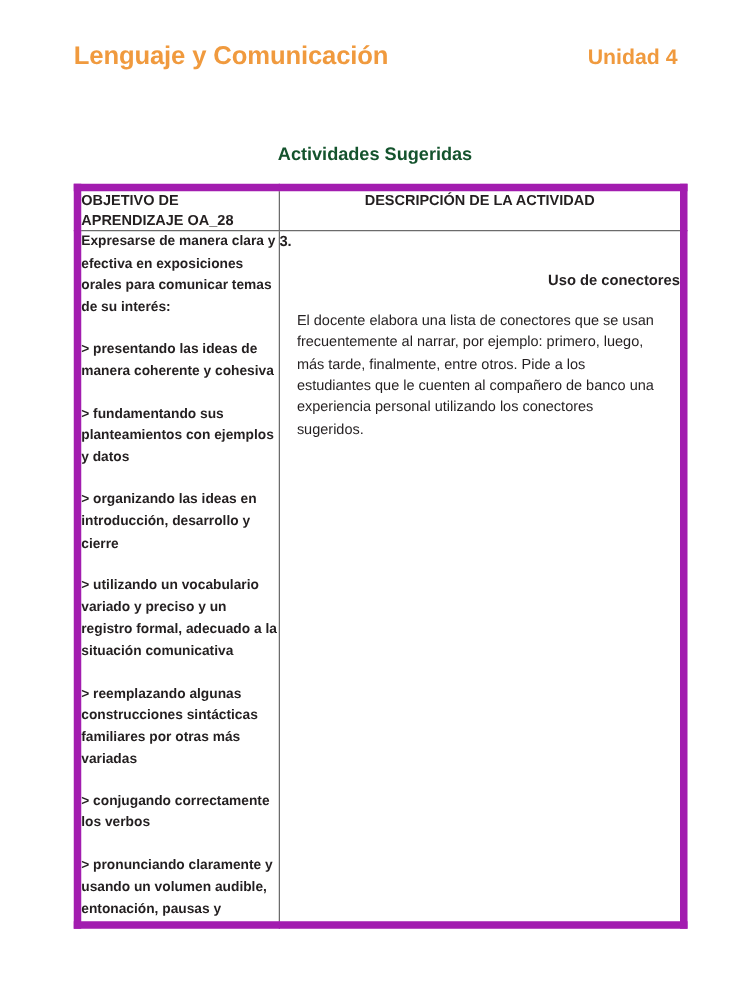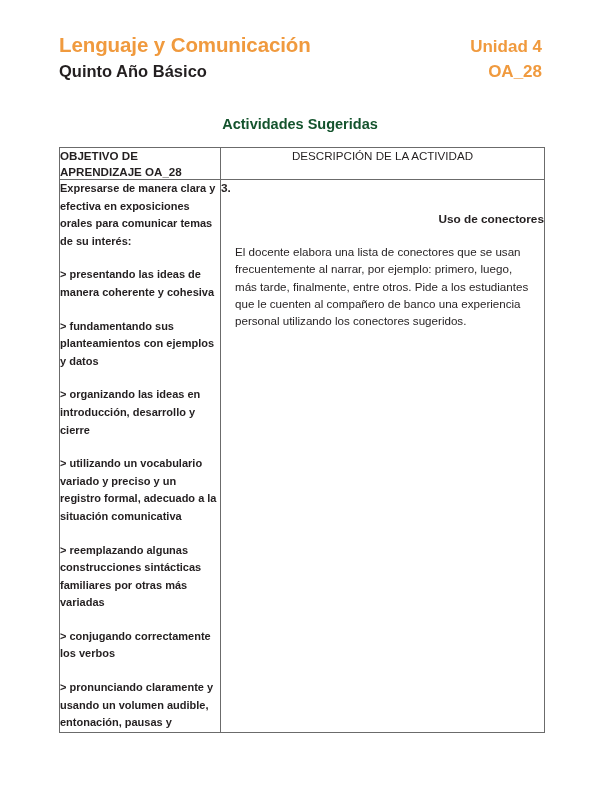--- a/index.html
+++ b/index.html
@@ -87,21 +87,21 @@
   }
 
   
   .act-table {
     position: absolute;
     left: 59px;
     top: 147px;
     width: 485px;
     border-collapse: collapse;
     table-layout: fixed;
-    border: 1px solid #a21caf;
+    border: 6px solid #a21caf;
   }
   .act-table col.c-left  { width: 161px; }
   .act-table col.c-right { width: 324px; }
 
   .act-table th,
   .act-table td {
     border: 1px solid #6b6b6b;
     vertical-align: top;
     padding: 0;
   }
@@ -110,21 +110,21 @@
     padding: 5px 6px 6px 6px;
     font-size: 11.6px;
     font-weight: bold;
     text-align: left;
     line-height: 15.5px;
     color: #231f20;
   }
   .th-right {
     padding: 5px 6px 6px 6px;
     font-size: 11.6px;
-    font-weight: normal;
+    font-weight: bold;
     text-align: center;
     line-height: 15.5px;
     color: #231f20;
   }
 
   .td-left {
     height: 546px;
     padding: 9px 8px 0 7px;
     font-size: 11px;
     font-weight: bold;
@@ -163,24 +163,20 @@
 </style>
 </head>
 <body>
 
 <div class="page">
 
   <div class="doc-header">
     <div class="hdr-row row1">
       <span class="subject-title">Lenguaje y Comunicación</span>
       <span class="unit-label">Unidad 4</span>
-    </div>
-    <div class="hdr-row row2">
-      <span class="grade-title">Quinto Año Básico</span>
-      <span class="oa-label">OA_28</span>
     </div>
   </div>
 
   <div class="section-title">Actividades Sugeridas</div>
 
   <table class="act-table">
     <colgroup>
       <col class="c-left">
       <col class="c-right">
     </colgroup>

